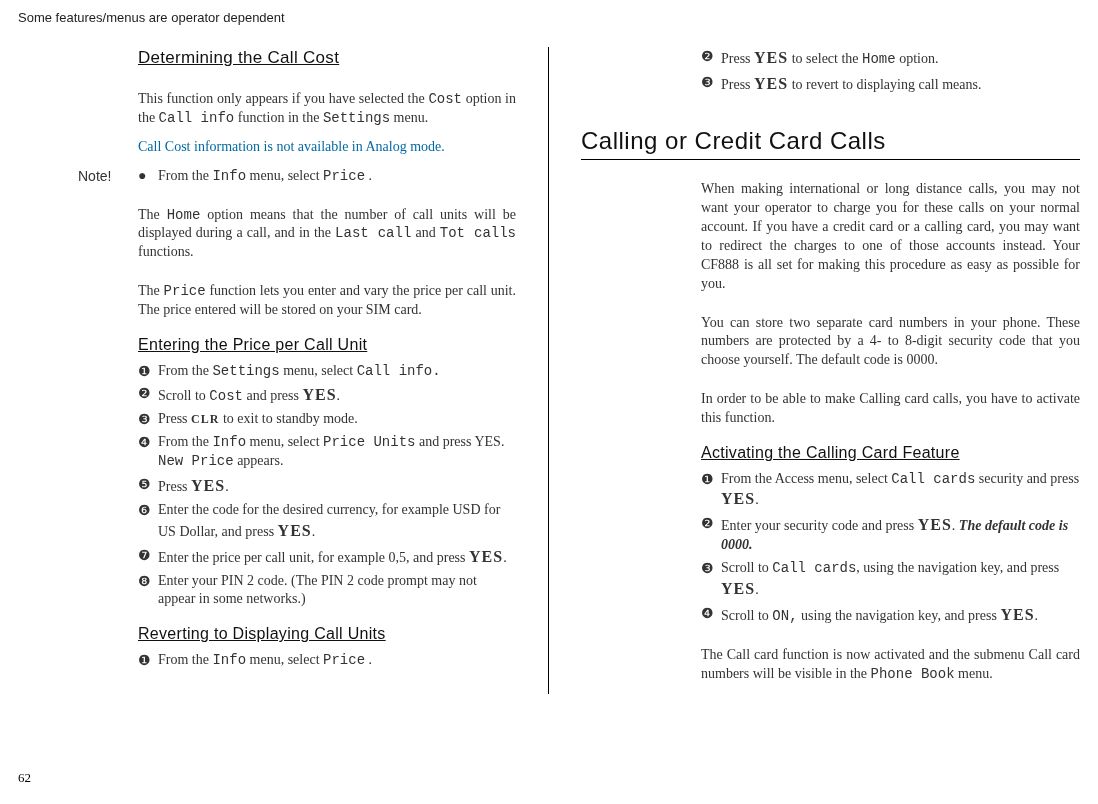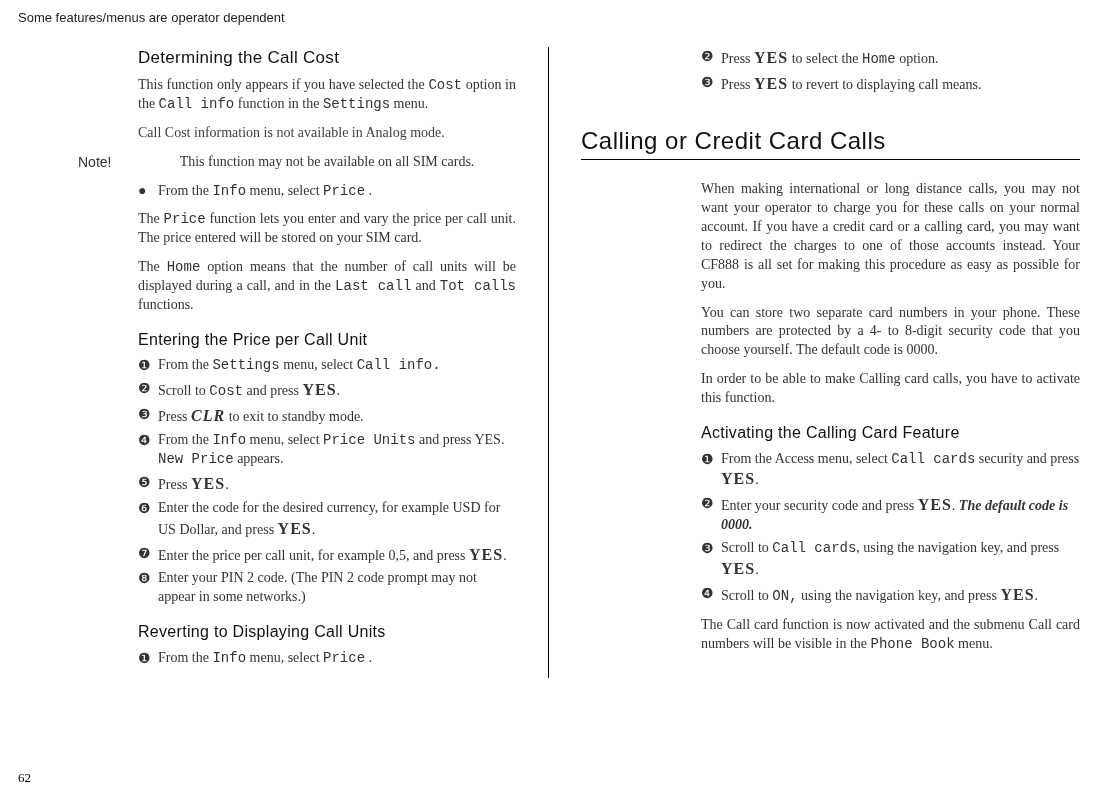--- a/index.html
+++ b/index.html
@@ -58,27 +58,28 @@
     padding-bottom: 2px;
     margin-bottom: 20px;
   }
   .h3 {
     font-family: Arial, Helvetica, sans-serif;
     font-weight: 300;
     font-size: 16px;
     color: #111;
     margin: 14px 0 6px 0;
     letter-spacing: 0.3px;
+    text-decoration: underline;
   }
   .para {
     text-align: justify;
-    margin: 0 0 10px 0;
+    margin: 20px 0 10px 0;
   }
   .bluepara {
-    color: #404040;
+    color: #0369a1;
     text-align: justify;
     margin: 4px 0 10px 0;
   }
   .mono {
     font-family: 'Courier New', Courier, monospace;
     font-size: 14px;
   }
   .notelabel {
     position: absolute;
     left: -60px;
@@ -122,23 +123,22 @@
   }
   .yes {
     font-family: 'Times New Roman', serif;
     font-weight: bold;
     font-size: 16px;
     letter-spacing: 1px;
   }
   .clr {
     font-family: 'Times New Roman', serif;
     font-weight: bold;
-    font-size: 16px;
+    font-size: 12px;
     letter-spacing: 1px;
-    font-style: italic;
   }
   .bolditalic {
     font-weight: bold;
     font-style: italic;
   }
   .pagenum {
     position: absolute;
     left: 18px;
     bottom: 18px;
     font-size: 13px;
@@ -158,36 +158,35 @@
         <div class="h3" style="font-size:17px;margin-top:0">Determining the Call Cost</div>
 
         <div class="para">
           <span>This function only appears if you have selected the </span><span class="mono">Cost</span><span> option in the </span><span class="mono">Call info</span><span> function in the </span><span class="mono">Settings</span><span> menu.</span>
         </div>
 
         <div class="bluepara">Call Cost information is not available in Analog mode.</div>
 
         <div class="noteblock">
           <span class="notelabel">Note!</span>
-          <span>This function may not be available on all SIM cards.</span>
         </div>
 
         <ul class="list">
           <li>
             <span class="marker">●</span>
             <span>From the </span><span class="mono">Info</span><span> menu, select </span><span class="mono">Price</span><span> .</span>
           </li>
         </ul>
 
         <div class="para">
+          <span>The </span><span class="mono">Home</span><span> option means that the number of call units will be displayed during a call, and in the </span><span class="mono">Last call</span><span> and </span><span class="mono">Tot calls</span><span> functions.</span>
+        </div>
+
+        <div class="para">
           <span>The </span><span class="mono">Price</span><span> function lets you enter and vary the price per call unit. The price entered will be stored on your SIM card.</span>
-        </div>
-
-        <div class="para">
-          <span>The </span><span class="mono">Home</span><span> option means that the number of call units will be displayed during a call, and in the </span><span class="mono">Last call</span><span> and </span><span class="mono">Tot calls</span><span> functions.</span>
         </div>
 
         <div class="h3">Entering the Price per Call Unit</div>
 
         <ul class="olist">
           <li><span class="marker">❶</span>
             <span>From the </span><span class="mono">Settings</span><span> menu, select </span><span class="mono">Call info.</span>
           </li>
           <li><span class="marker">❷</span>
             <span>Scroll to </span><span class="mono">Cost</span><span> and press </span><span class="yes">YES</span><span>.</span>

